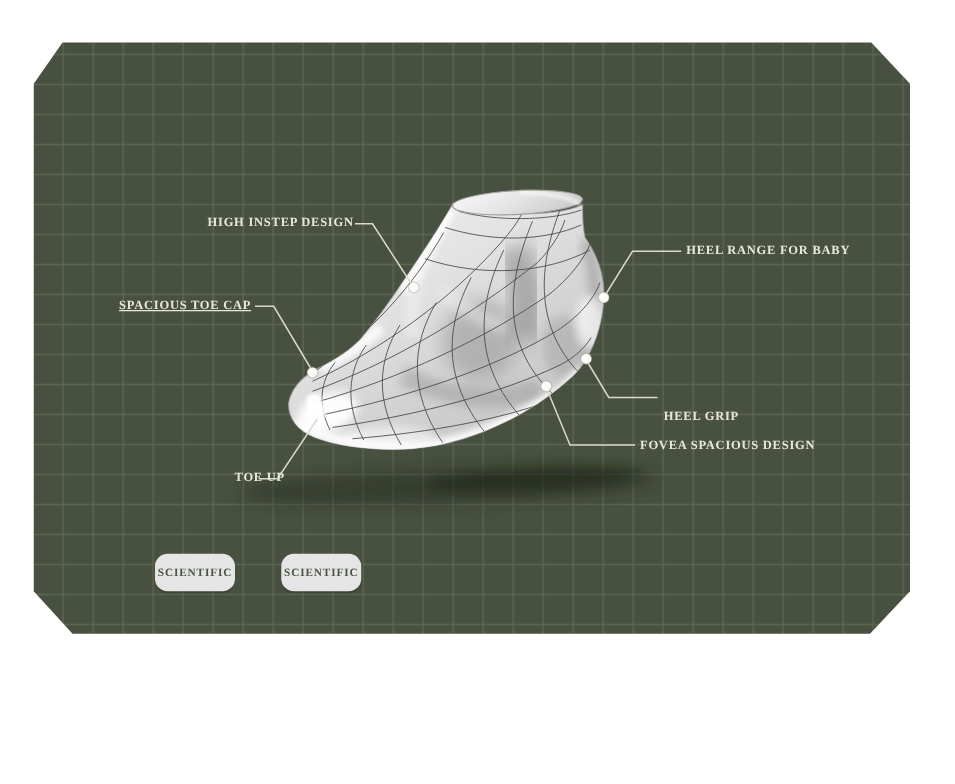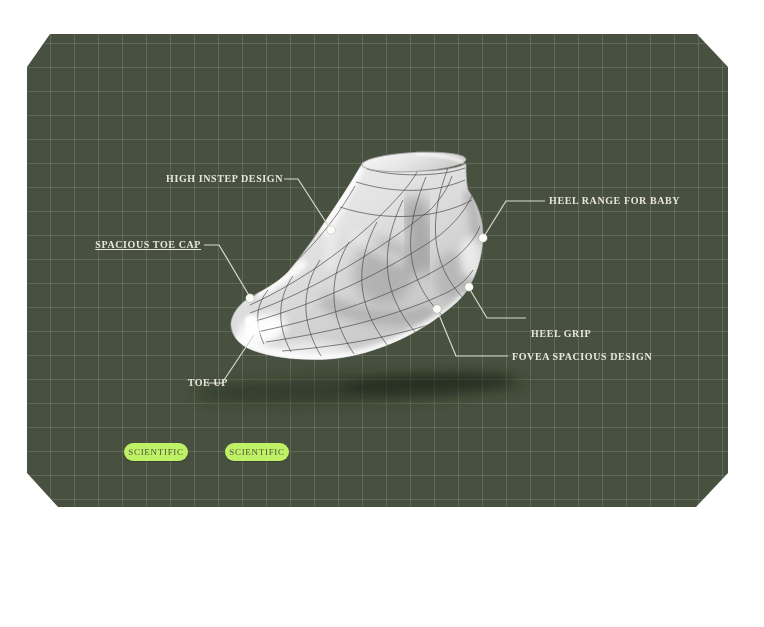--- a/index.html
+++ b/index.html
@@ -16,26 +16,26 @@
     font-weight:700;
     font-size:10px;
     letter-spacing:0.6px;
     color:#e9e7da;
     white-space:nowrap;
     line-height:12px;
   }
   .label.ra { text-align:center; }
   .badge {
     position:absolute;
-    width:64px; height:18px;
+    width:64px; height:30px;
     border-radius:10px;
-    background:#bef264;
+    background:#e5e5e5;
     box-shadow:0 1px 1px rgba(20,26,14,0.25);
     display:flex; align-items:center; justify-content:center;
-    font-weight:400;
+    font-weight:700;
     font-size:9px;
     letter-spacing:0.7px;
     color:#4b5442;
   }
 </style>
 </head>
 <body>
 
 <div class="stage">
 

